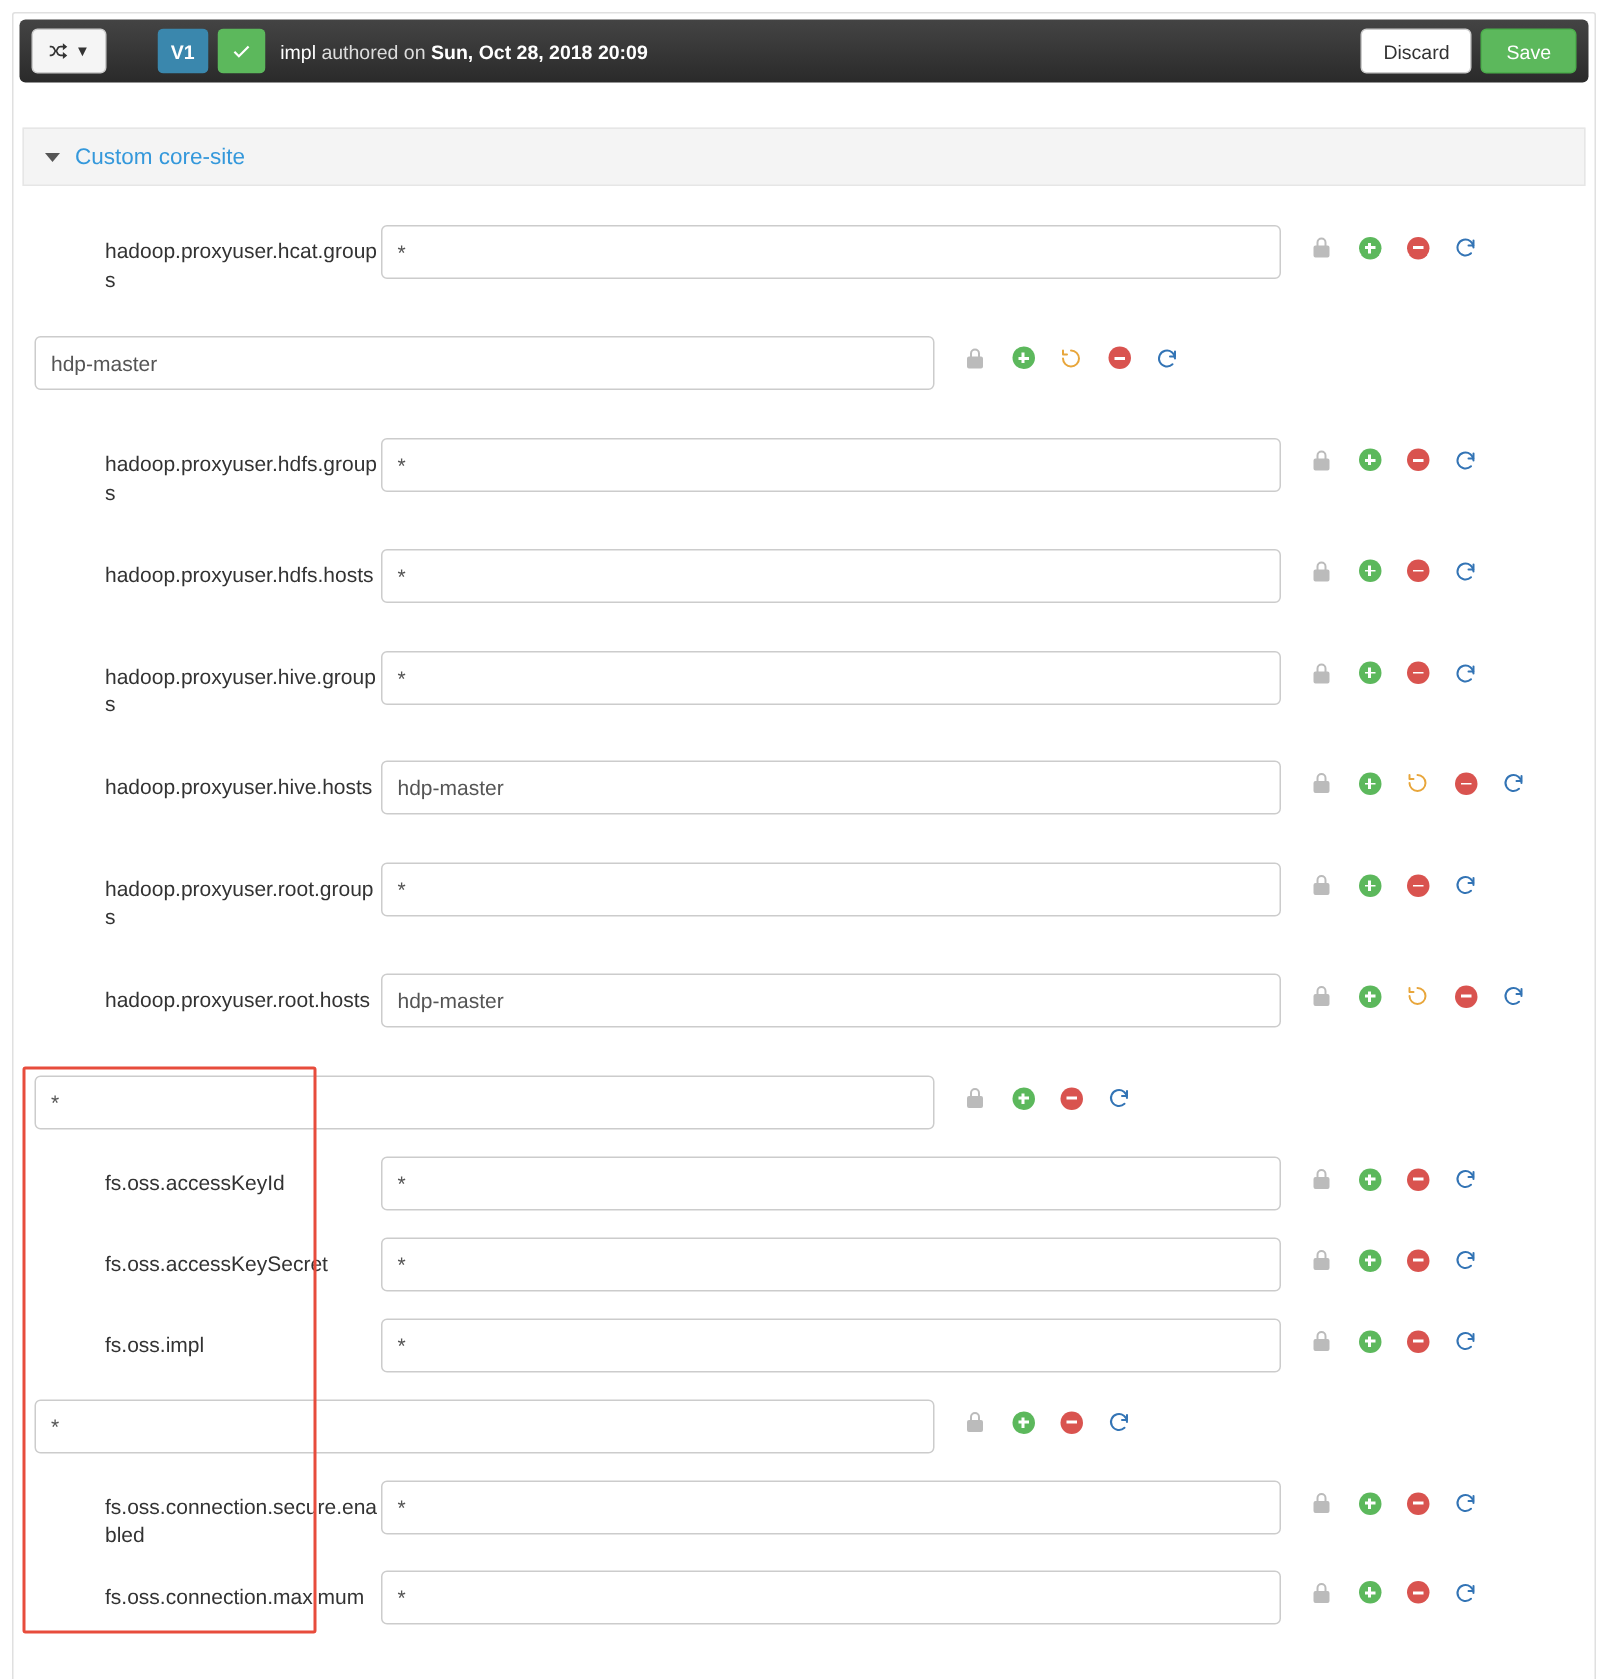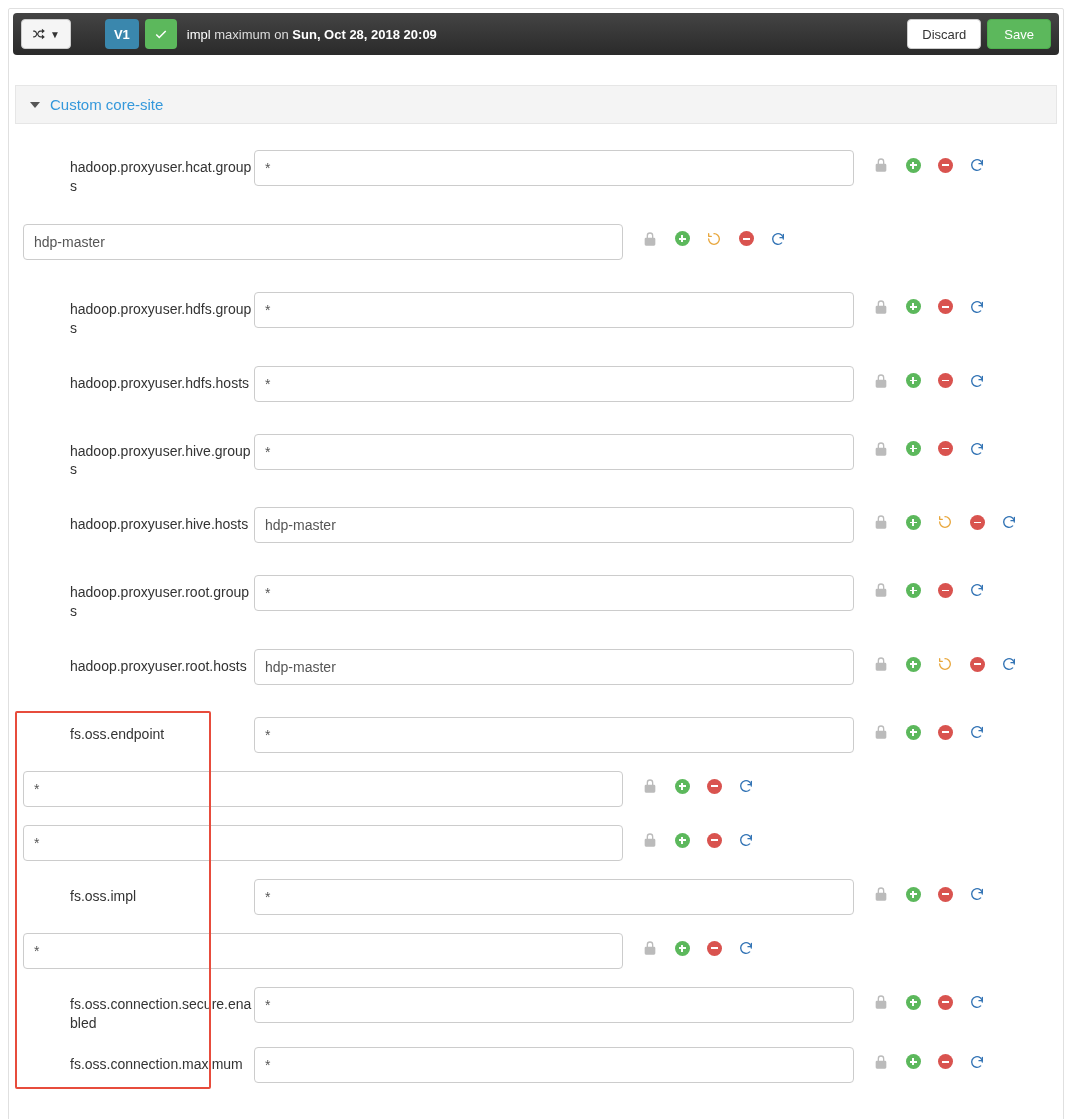--- a/index.html
+++ b/index.html
@@ -181,21 +181,21 @@
       <span style="font-size:10px;">▼</span>
     </div>
     <div class="btn btn-v1">V1</div>
     <div class="btn btn-check">
       <svg width="14" height="14" viewBox="0 0 24 24">
           <path fill="#fff" d="M9 16.2l-4.2-4.2L3 13.8 9 19.8 21 7.8 19.2 6z"></path>
         </svg>
     </div>
     <div class="author-text">
       <span class="user">impl</span>
-      <span>maximum on</span>
+      <span>authored on</span>
       <span class="date">Sun, Oct 28, 2018 20:09</span>
     </div>
     <div class="spacer"></div>
     <div class="btn btn-discard">Discard</div>
     <div class="btn btn-save">Save</div>
   </div>
 
   <div class="section-header">
     <span class="caret-down-filled"></span>
     <span class="section-title">Custom core-site</span>
@@ -403,67 +403,68 @@
           </span>
           <span class="icon refresh-icon">
             <svg viewBox="0 0 24 24">
               <path d="M20 12a8 8 0 10-2.5 5.8" stroke-linecap="round"></path>
               <path d="M20 5v5h-5" stroke-linecap="round" stroke-linejoin="round"></path>
             </svg>
           </span>
         </div>
       </div>
       <div class="row tight">
-        <div class="label">fs.<wbr>oss.<wbr>endpoint</div>
-        <div class="input-wrap"><input type="text" class="text-input" value="*" style=""></div>
-        <div class="actions">
-          <span class="icon lock-icon">
-            <svg viewBox="0 0 24 24">
-              <path d="M12 2a5 5 0 00-5 5v3H6a2 2 0 00-2 2v8a2 2 0 002 2h12a2 2 0 002-2v-8a2 2 0 00-2-2h-1V7a5 5 0 00-5-5zm-3 5a3 3 0 116 0v3H9V7z"></path>
-            </svg>
-          </span>
-          <span class="icon">
-            <span class="plus-circle"></span>
-          </span>
-          <span class="icon">
-            <span class="minus-circle"></span>
-          </span>
-          <span class="icon refresh-icon">
-            <svg viewBox="0 0 24 24">
-              <path d="M20 12a8 8 0 10-2.5 5.8" stroke-linecap="round"></path>
-              <path d="M20 5v5h-5" stroke-linecap="round" stroke-linejoin="round"></path>
-            </svg>
-          </span>
-          <span class="icon-slot"></span>
-        </div>
-      </div>
-      <div class="row tight">
-        <div class="input-wrap"><input type="text" class="text-input" value="*" style=""></div>
-        <div class="actions">
-          <span class="icon lock-icon">
-            <svg viewBox="0 0 24 24">
-              <path d="M12 2a5 5 0 00-5 5v3H6a2 2 0 00-2 2v8a2 2 0 002 2h12a2 2 0 002-2v-8a2 2 0 00-2-2h-1V7a5 5 0 00-5-5zm-3 5a3 3 0 116 0v3H9V7z"></path>
-            </svg>
-          </span>
-          <span class="icon">
-            <span class="plus-circle"></span>
-          </span>
-          <span class="icon">
-            <span class="minus-circle"></span>
-          </span>
-          <span class="icon refresh-icon">
-            <svg viewBox="0 0 24 24">
-              <path d="M20 12a8 8 0 10-2.5 5.8" stroke-linecap="round"></path>
-              <path d="M20 5v5h-5" stroke-linecap="round" stroke-linejoin="round"></path>
-            </svg>
-          </span>
-          <span class="icon-slot"></span>
-        </div>
-      </div>
-      <div class="row tight">
+        <div class="input-wrap"><input type="text" class="text-input" value="*" style=""></div>
+        <div class="actions">
+          <span class="icon lock-icon">
+            <svg viewBox="0 0 24 24">
+              <path d="M12 2a5 5 0 00-5 5v3H6a2 2 0 00-2 2v8a2 2 0 002 2h12a2 2 0 002-2v-8a2 2 0 00-2-2h-1V7a5 5 0 00-5-5zm-3 5a3 3 0 116 0v3H9V7z"></path>
+            </svg>
+          </span>
+          <span class="icon">
+            <span class="plus-circle"></span>
+          </span>
+          <span class="icon">
+            <span class="minus-circle"></span>
+          </span>
+          <span class="icon refresh-icon">
+            <svg viewBox="0 0 24 24">
+              <path d="M20 12a8 8 0 10-2.5 5.8" stroke-linecap="round"></path>
+              <path d="M20 5v5h-5" stroke-linecap="round" stroke-linejoin="round"></path>
+            </svg>
+          </span>
+          <span class="icon-slot"></span>
+        </div>
+      </div>
+      <div class="row tight">
+        <div class="label">fs.<wbr>oss.<wbr>accessKeyId</div>
+        <div class="input-wrap"><input type="text" class="text-input" value="*" style=""></div>
+        <div class="actions">
+          <span class="icon lock-icon">
+            <svg viewBox="0 0 24 24">
+              <path d="M12 2a5 5 0 00-5 5v3H6a2 2 0 00-2 2v8a2 2 0 002 2h12a2 2 0 002-2v-8a2 2 0 00-2-2h-1V7a5 5 0 00-5-5zm-3 5a3 3 0 116 0v3H9V7z"></path>
+            </svg>
+          </span>
+          <span class="icon">
+            <span class="plus-circle"></span>
+          </span>
+          <span class="icon">
+            <span class="minus-circle"></span>
+          </span>
+          <span class="icon refresh-icon">
+            <svg viewBox="0 0 24 24">
+              <path d="M20 12a8 8 0 10-2.5 5.8" stroke-linecap="round"></path>
+              <path d="M20 5v5h-5" stroke-linecap="round" stroke-linejoin="round"></path>
+            </svg>
+          </span>
+          <span class="icon-slot"></span>
+        </div>
+      </div>
+      <div class="row tight">
+        <div class="label">fs.<wbr>oss.<wbr>accessKeySecret</div>
         <div class="input-wrap"><input type="text" class="text-input" value="*" style=""></div>
         <div class="actions">
           <span class="icon lock-icon">
             <svg viewBox="0 0 24 24">
               <path d="M12 2a5 5 0 00-5 5v3H6a2 2 0 00-2 2v8a2 2 0 002 2h12a2 2 0 002-2v-8a2 2 0 00-2-2h-1V7a5 5 0 00-5-5zm-3 5a3 3 0 116 0v3H9V7z"></path>
             </svg>
           </span>
           <span class="icon">
             <span class="plus-circle"></span>
           </span>

